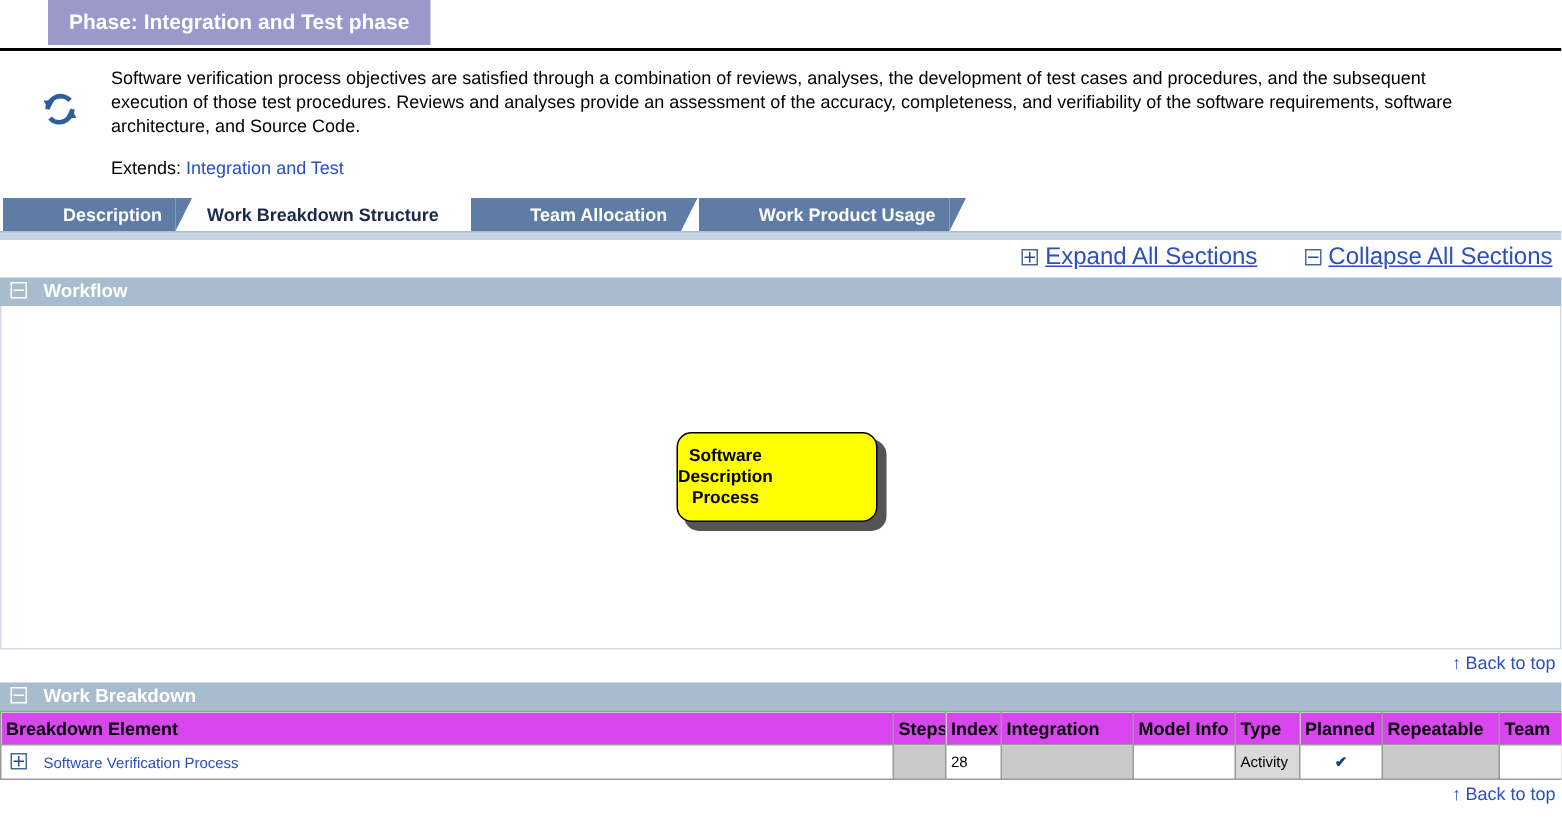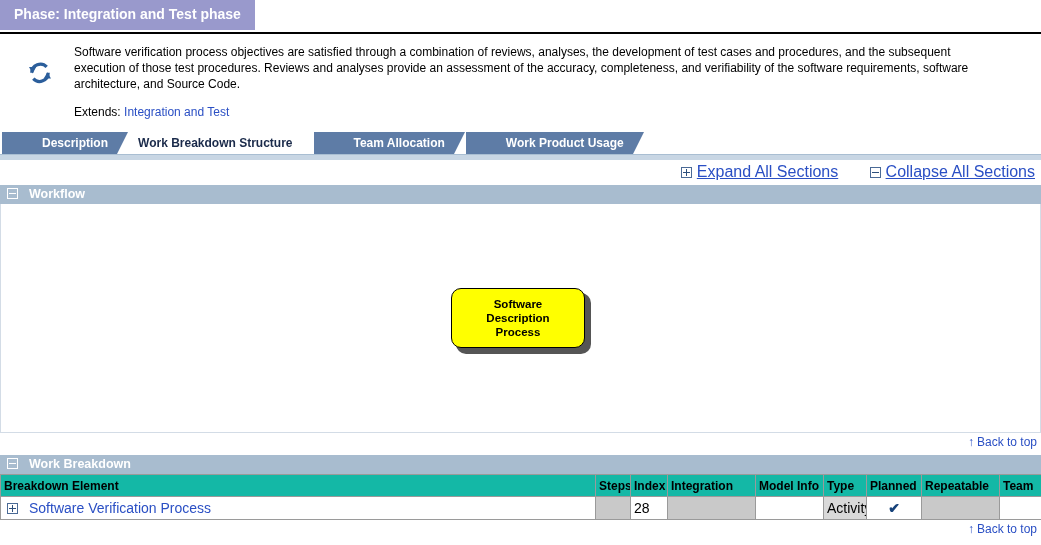--- a/index.html
+++ b/index.html
@@ -16,20 +16,21 @@
     overflow: hidden;
     position: relative;
   }
 
   
   .title-bar-wrap {
     position: relative;
     height: 32px;
     border-bottom: 2px solid #000000;
     background: #ffffff;
+    padding-left: 32px;
   }
   .title-bar {
     display: inline-block;
     background: #9999cc;
     color: #ffffff;
     font-weight: bold;
     font-size: 14px;
     padding: 7px 14px 8px 14px;
     line-height: 15px;
     white-space: nowrap;
@@ -215,21 +216,20 @@
     position: absolute;
     left: 0;
     top: 0;
     width: 134px;
     height: 60px;
     background: #ffff00;
     border: 1px solid #000000;
     border-radius: 10px;
     display: flex;
     align-items: center;
-    justify-content: center;
     box-sizing: border-box;
     cursor: pointer;
   }
   .node-label {
     font-size: 11.5px;
     font-weight: bold;
     line-height: 14px;
     text-align: center;
     color: #000000;
   }
@@ -256,36 +256,36 @@
   }
 
   
   .wb-table {
     width: 1041px;
     border-collapse: collapse;
     table-layout: fixed;
     font-size: 12px;
   }
   .wb-table th {
-    background: #14b8a6;
+    background: #d946ef;
     border: 1px solid #9a9a9a;
     font-weight: bold;
     text-align: left;
     padding: 2px 3px;
     height: 17px;
     font-size: 12px;
     color: #000000;
     white-space: nowrap;
     overflow: hidden;
   }
   .wb-table td {
     border: 1px solid #9a9a9a;
     padding: 2px 3px;
     height: 18px;
-    font-size: 14px;
+    font-size: 10px;
     vertical-align: middle;
     background: #ffffff;
     white-space: nowrap;
     overflow: hidden;
   }
   .wb-table td.disabled { background: #c9c9c9; }
   .wb-table td.shaded { background: #d9d9d9; }
   .wb-table td.center { text-align: center; }
   .elem-cell .pm-box { margin-left: 3px; margin-right: 11px; }
   .elem-link {

